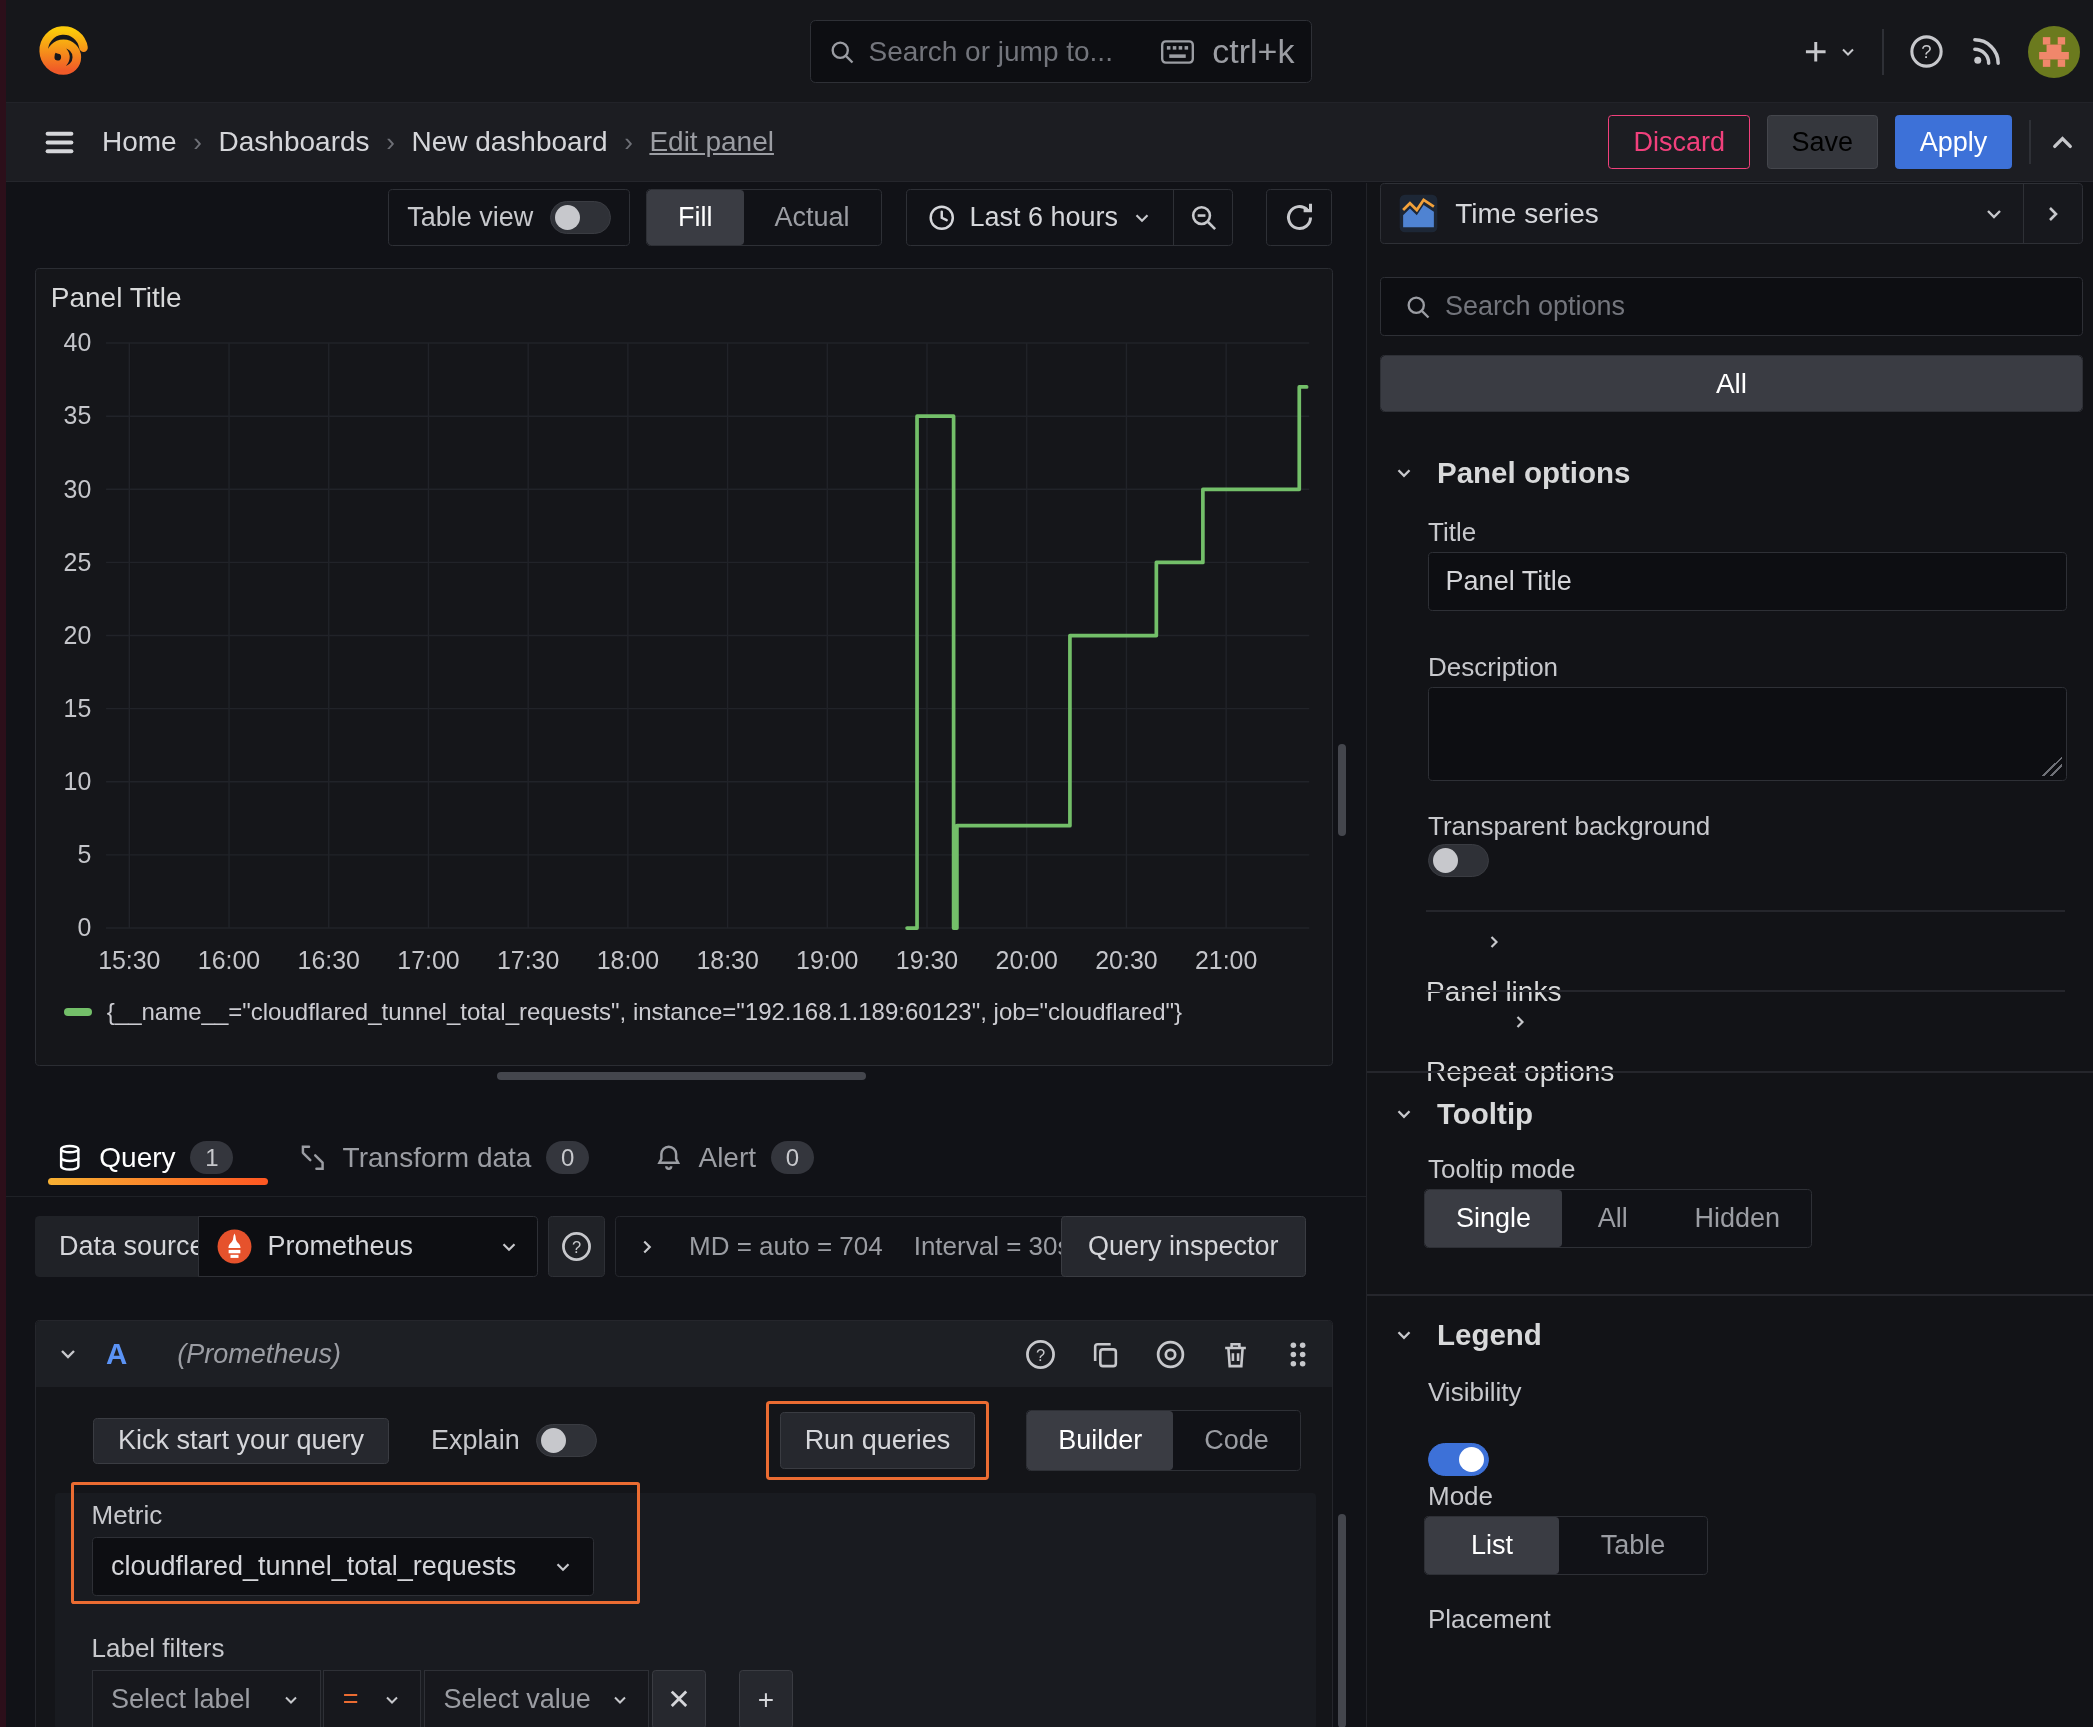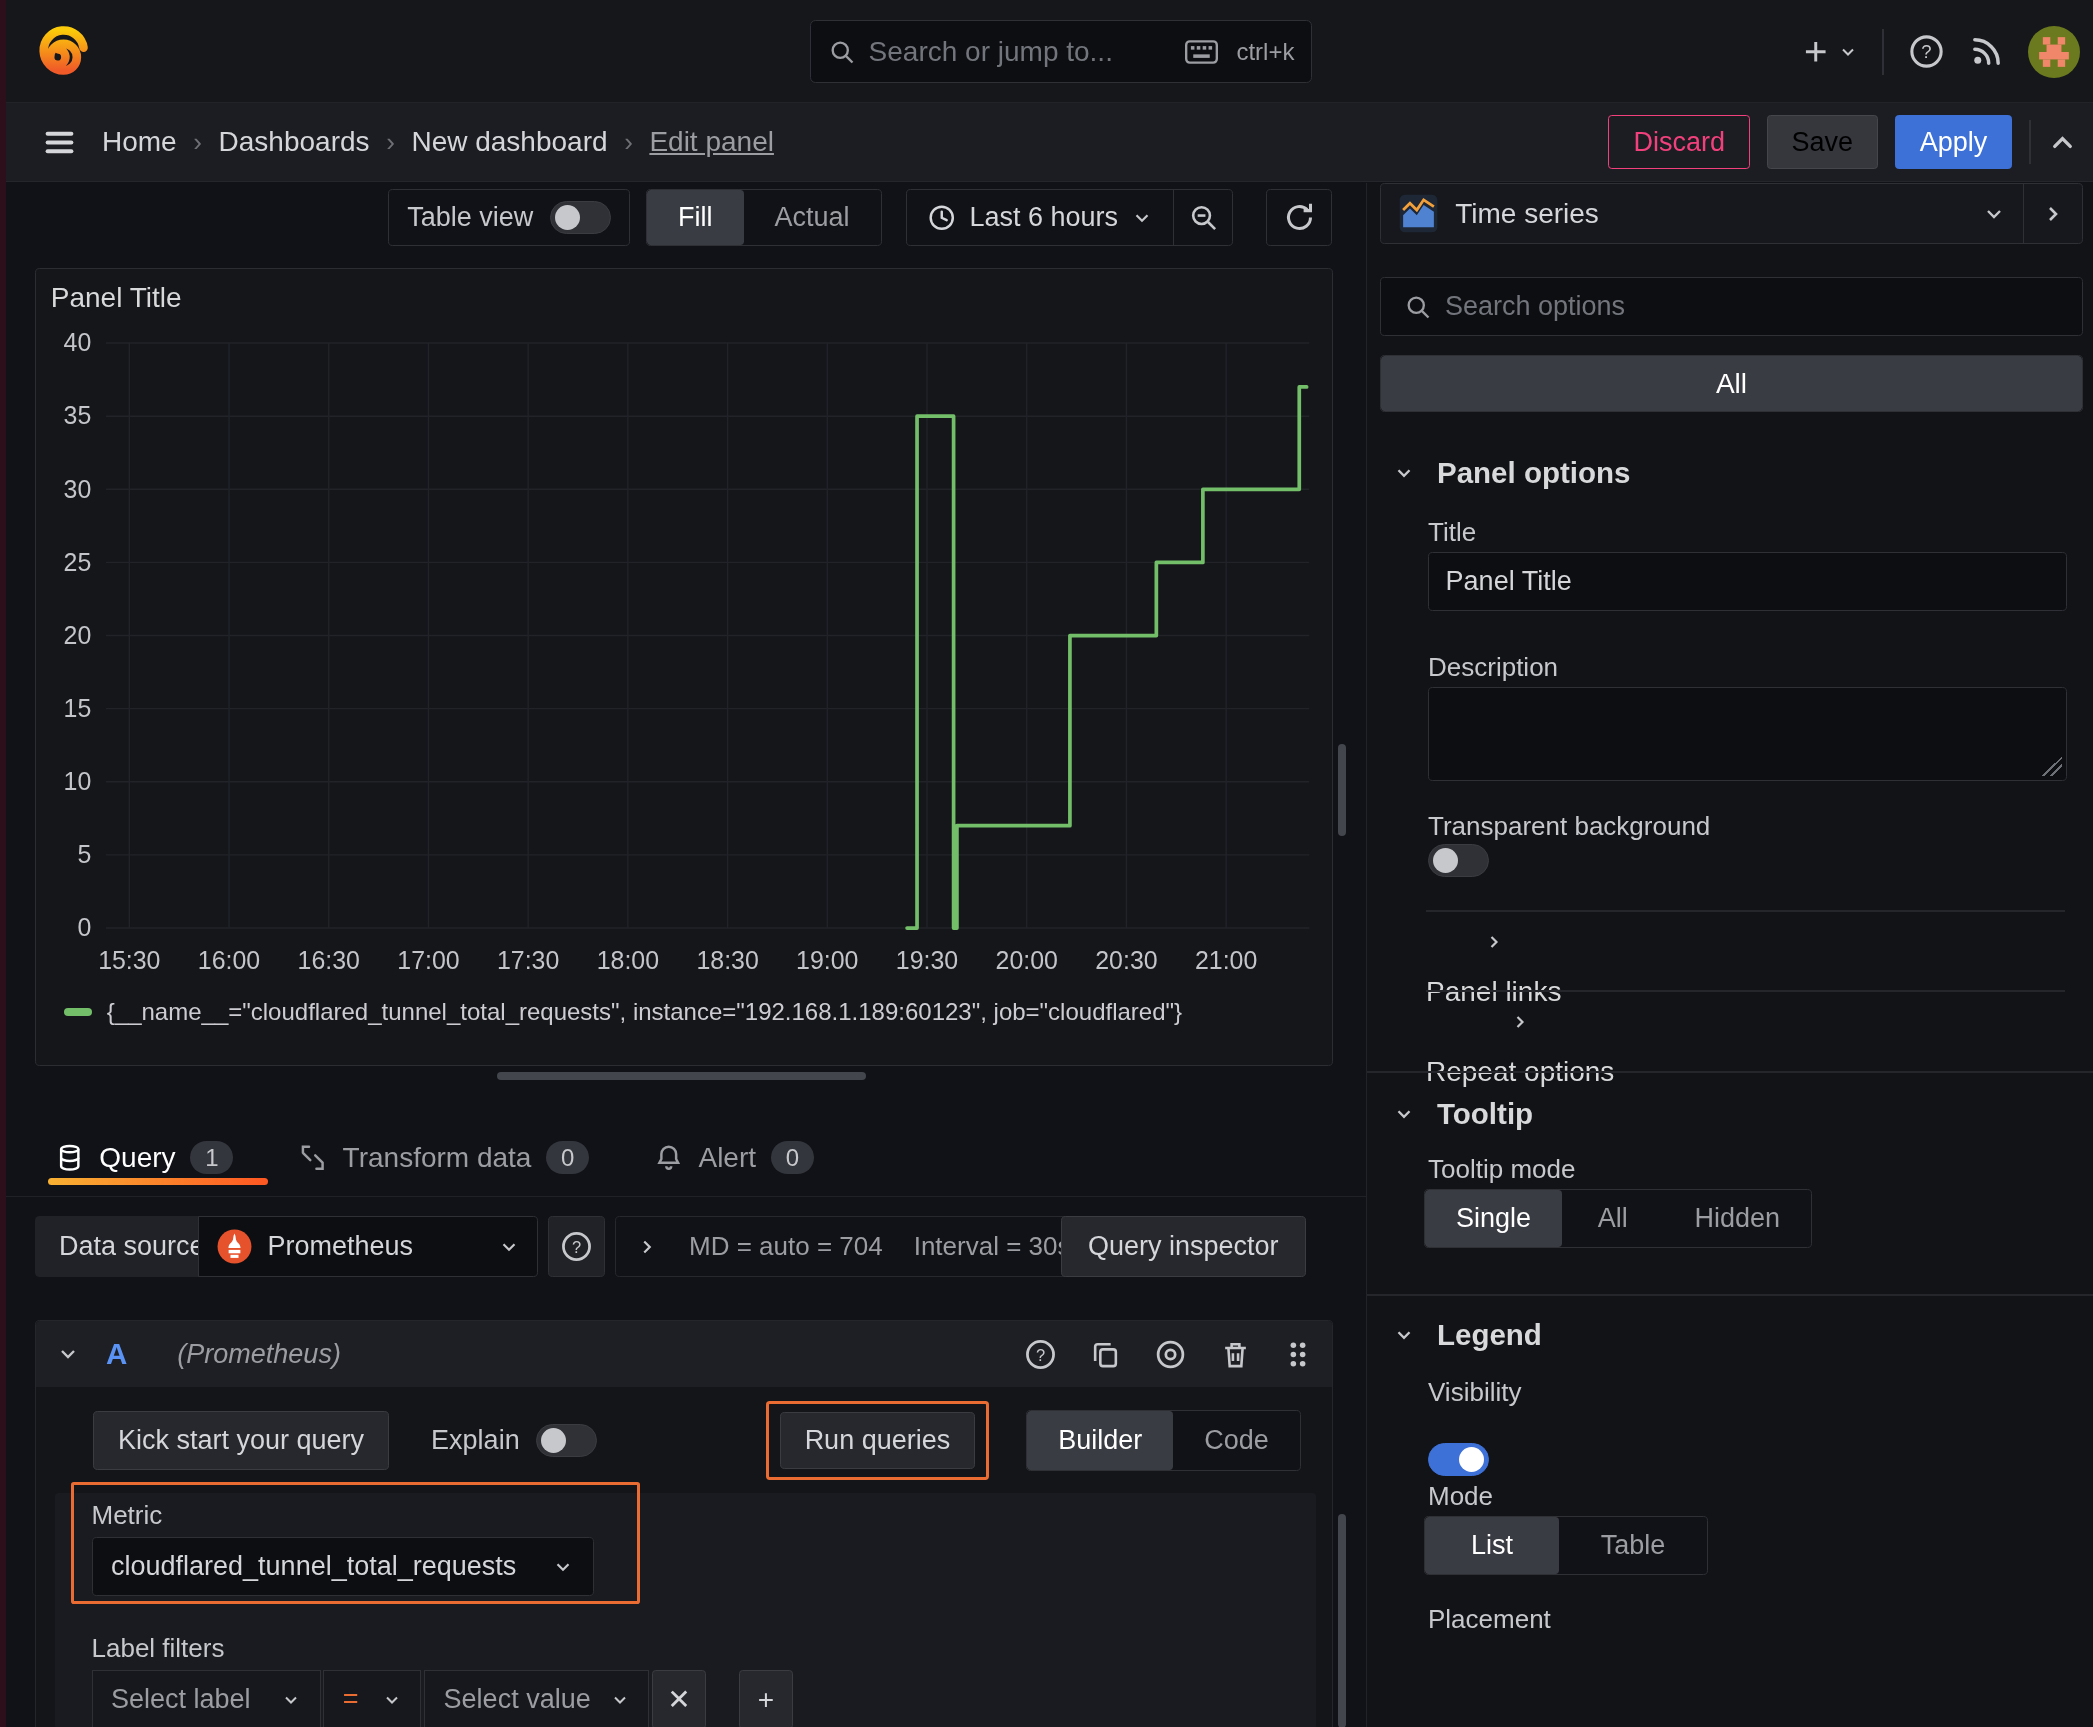--- a/index.html
+++ b/index.html
@@ -25,21 +25,21 @@
   .toggle.on .knob { left:auto; right:3.7px; background:#fff; }
   .pill { background:#34363d; color:#c7c8cc; border-radius:922px; font-size:24px; padding:2.8px 14.8px; }
   .divider-v { width:1.8px; background:#2e3036; }
   input, textarea { font-family:"Liberation Sans", sans-serif; outline:none; }
 
   
   #topbar { position:absolute; left:0; top:0; width:2093px; height:103px; background:#16171b; border-bottom:1.8px solid #222329; }
   #search-box { position:absolute; left:810px; top:20px; width:502px; height:63px; background:#0d0e12;
                 border:1.8px solid #2e3036; border-radius:5.5px; display:flex; align-items:center; padding:0 16.6px; }
   #search-box .ph { color:#73757c; font-size:28px; margin-left:13px; flex:1; }
-  #search-box .kbd { color:#9b9da3; font-size:24px; margin-left:18px; }
+  #search-box .kbd { color:#9b9da3; font-size:34px; margin-left:18px; }
   #topbar-right { position:absolute; right:13px; top:0; height:103px; display:flex; align-items:center; gap:24px; }
   .avatar { width:52px; height:52px; border-radius:50%; overflow:hidden; }
 
   
   #navbar { position:absolute; left:0; top:103px; width:2093px; height:79px; background:#1c1d22; border-bottom:1.8px solid #25262c; display:flex; align-items:center; }
   .crumb { font-size:28px; color:#d5d6da; }
   .crumb.current { color:#9b9da3;text-decoration:underline; }
   .crumb-sep { color:#6e7077; font-size:26px; margin:0 16.6px; }
   #nav-actions { position:absolute; right:14.8px; display:flex; align-items:center; gap:16.6px; }
   .btn-discard { height:54px; padding:0 24px; border:1.8px solid #f1407c; color:#f1407c; background:transparent; border-radius:3.7px; font-size:27px; display:flex; align-items:center; }
@@ -86,21 +86,21 @@
   #ds-stats { position:absolute; left:615px; top:0; width:480px; height:61px; border:1.8px solid #26282e; border-radius:4.6px; display:flex; align-items:center; gap:31px; padding:0 20px; font-size:26px; color:#9b9da3; overflow:hidden; white-space:nowrap; }
   #ds-inspector { position:absolute; left:1061px; top:0; height:61px; padding:0 26px; font-size:27px; z-index:2; }
 
   
   #query-card { position:absolute; left:35px; top:1320px; width:1298px; height:408px; background:#141519; border:1.8px solid #25262c; border-radius:4.6px 4.6px 0 0; }
   #qc-header { position:absolute; left:0; top:0; width:100%; height:66px; background:#1d1f24; border-radius:3.7px 3.7px 0 0; display:flex; align-items:center; padding:0 20px; gap:26px; }
   #qc-ref { color:#5b93f5; font-size:29.5px; font-weight:bold; }
   #qc-hint { color:#9b9da3; font-size:27px; font-style:italic; margin-left:24px; }
   #qc-icons { margin-left:auto; display:flex; align-items:center; gap:33px; }
   #qc-controls { position:absolute; left:0; top:87px; width:100%; height:65px; display:flex; align-items:center; padding:0 22px; }
-  #kickstart-btn { height:59px; padding:0 24px; margin-left:35px; }
+  #kickstart-btn { height:46px; padding:0 24px; margin-left:35px; }
   #explain-lbl { font-size:27px; color:#c7c8cc; margin-left:42px; margin-right:16.6px; }
   #runq-wrap { margin-left:auto; border:3.7px solid #eb6c32; border-radius:3.7px; padding:8.3px 11px; }
   #runq-btn { height:57px; padding:0 24px; }
   #builder-seg { margin-left:37px; margin-right:9.2px; height:61px; }
   #qc-body { position:absolute; left:18.5px; top:172px; width:1261px; height:236px; background:#191b20; border-radius:3.7px; }
   #metric-hl { position:absolute; left:16.6px; top:-11px; width:569px; height:122px; border:3.7px solid #eb6c32; border-radius:2.8px; }
   #metric-label { position:absolute; left:37px; top:7.4px; font-size:26px; color:#c7c8cc; }
   #metric-select { position:absolute; left:37px; top:44px; width:502px; height:59px; background:#0d0e12; border:1.8px solid #2e3036; border-radius:4.6px; display:flex; align-items:center; padding:0 18.5px; font-size:27px; color:#d5d6da; }
   #filters-label { position:absolute; left:37px; top:140px; font-size:26px; color:#c7c8cc; }
   #filters-row { position:absolute; left:37px; top:177px; height:59px; display:flex; align-items:center; }

